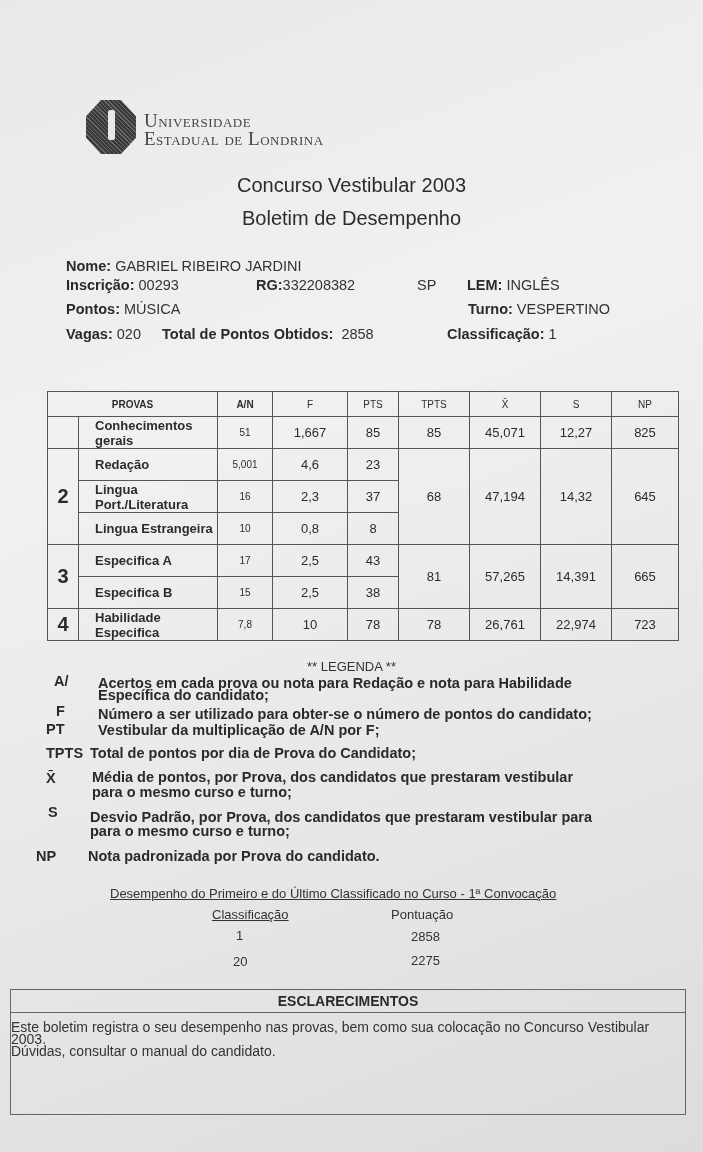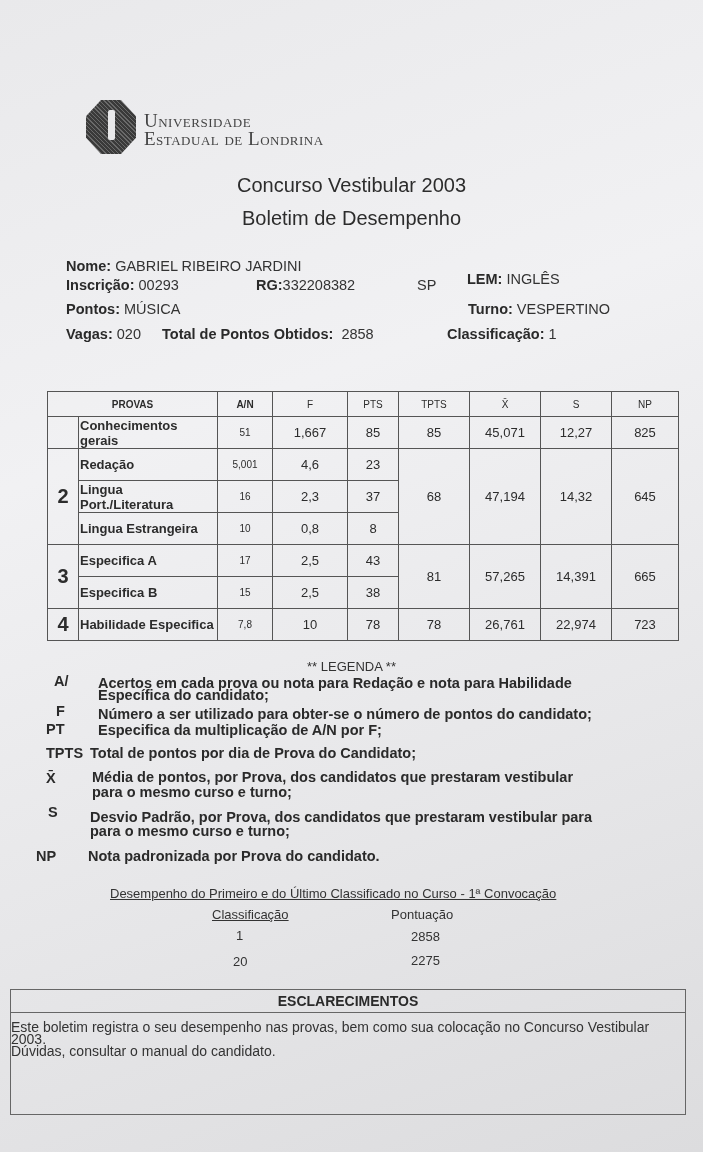--- a/index.html
+++ b/index.html
@@ -14,21 +14,21 @@
     background: repeating-linear-gradient(45deg,#3a3a3a 0 2px,#6a6a6a 2px 3px);
     clip-path: polygon(30% 0,70% 0,100% 30%,100% 70%,70% 100%,30% 100%,0 70%,0 30%); }
   .logo-mark::after { content:""; position:absolute; left:22px; top:10px; width:7px; height:30px; background:#e8e8ea; border-radius:2px; }
   .logo-text { position:absolute; left:58px; top:14px; font-family:"Liberation Serif", serif; color:#444; font-size:19px; line-height:18px; letter-spacing:0.5px; font-variant:small-caps; }
   .title { left:0; width:703px; text-align:center; font-size:20px; color:#2c2c2c; }
   .info { font-size:14.5px; color:#333; }
   .info b { font-weight:bold; color:#2a2a2a; }
   table.res { position:absolute; left:47px; top:391px; width:632px; border-collapse:collapse; font-size:13px; color:#2c2c2c; }
   table.res td, table.res th { border:1px solid #555; text-align:center; height:31px; padding:0 2px; }
   table.res th { font-weight:bold; font-size:10px; height:24px; }
-  table.res td.name { text-align:left; font-weight:bold; padding-left:1px; }
+  table.res td.name { text-align:left; font-weight:bold; padding-left:16px; }
   table.res td.grp { font-weight:bold; font-size:20px; width:26px; }
   table.res td.an { font-size:10px; }
   .leg { font-size:14.5px; font-weight:bold; color:#2a2a2a; line-height:15px; }
   .leg .k { position:absolute; }
   .sec { font-size:13px; color:#333; }
   .esc { left:10px; top:989px; width:674px; height:124px; border:1px solid #666; }
   .esc-h { height:22px; border-bottom:1px solid #666; text-align:center; font-weight:bold; font-size:14px; line-height:22px; }
   .esc-b { text-align:left; font-size:14px; line-height:12px; padding-top:8px; color:#333; }
 </style>
 </head>
@@ -42,21 +42,21 @@
   </div>
 </div>
 
 <div class="abs title" style="top:174px;">Concurso Vestibular 2003</div>
 <div class="abs title" style="top:207px;">Boletim de Desempenho</div>
 
 <div class="abs info" style="left:66px;top:258px;"><b>Nome:</b> <span>GABRIEL RIBEIRO JARDINI</span></div>
 <div class="abs info" style="left:66px;top:277px;"><b>Inscrição:</b> <span>00293</span></div>
 <div class="abs info" style="left:256px;top:277px;"><b>RG:</b><span>332208382</span></div>
 <div class="abs info" style="left:417px;top:277px;">SP</div>
-<div class="abs info" style="left:467px;top:271px;"><b>LEM:</b> <span>INGLÊS</span></div>
+<div class="abs info" style="left:467px;top:277px;"><b>LEM:</b> <span>INGLÊS</span></div>
 <div class="abs info" style="left:66px;top:301px;"><b>Pontos:</b> <span>MÚSICA</span></div>
 <div class="abs info" style="left:468px;top:301px;"><b>Turno:</b> <span>VESPERTINO</span></div>
 <div class="abs info" style="left:66px;top:326px;"><b>Vagas:</b> <span>020</span></div>
 <div class="abs info" style="left:162px;top:326px;"><b>Total de Pontos Obtidos:</b> &nbsp;<span>2858</span></div>
 <div class="abs info" style="left:447px;top:326px;"><b>Classificação:</b> <span>1</span></div>
 
 <table class="res">
   <tbody>
       <tr>
     <th colspan="2" style="width:191px;">PROVAS</th>
@@ -135,21 +135,21 @@
 
 <div class="abs" style="left:0;width:703px;top:659px;text-align:center;font-size:13px;color:#333;">** LEGENDA **</div>
 
 <div class="abs leg" style="left:0;top:674px;width:703px;height:200px;">
   <span class="k" style="left:54px;top:0;">A/</span>
   <span class="k" style="left:98px;top:2px;">Acertos em cada prova ou nota para Redação e nota para Habilidade</span>
   <span class="k" style="left:98px;top:14px;">Específica do candidato;</span>
   <span class="k" style="left:56px;top:30px;">F</span>
   <span class="k" style="left:98px;top:33px;">Número a ser utilizado para obter-se o número de pontos do candidato;</span>
   <span class="k" style="left:46px;top:48px;">PT</span>
-  <span class="k" style="left:98px;top:49px;">Especifica da multiplicação de A/N por F;</span>
+  <span class="k" style="left:98px;top:49px;">Vestibular da multiplicação de A/N por F;</span>
   <span class="k" style="left:46px;top:72px;">TPTS</span>
   <span class="k" style="left:90px;top:72px;">Total de pontos por dia de Prova do Candidato;</span>
   <span class="k" style="left:46px;top:97px;">X̄</span>
   <span class="k" style="left:92px;top:96px;">Média de pontos, por Prova, dos candidatos que prestaram vestibular</span>
   <span class="k" style="left:92px;top:111px;">para o mesmo curso e turno;</span>
   <span class="k" style="left:48px;top:131px;">S</span>
   <span class="k" style="left:90px;top:136px;">Desvio Padrão, por Prova, dos candidatos que prestaram vestibular para</span>
   <span class="k" style="left:90px;top:150px;">para o mesmo curso e turno;</span>
   <span class="k" style="left:36px;top:175px;">NP</span>
   <span class="k" style="left:88px;top:175px;">Nota padronizada por Prova do candidato.</span>

